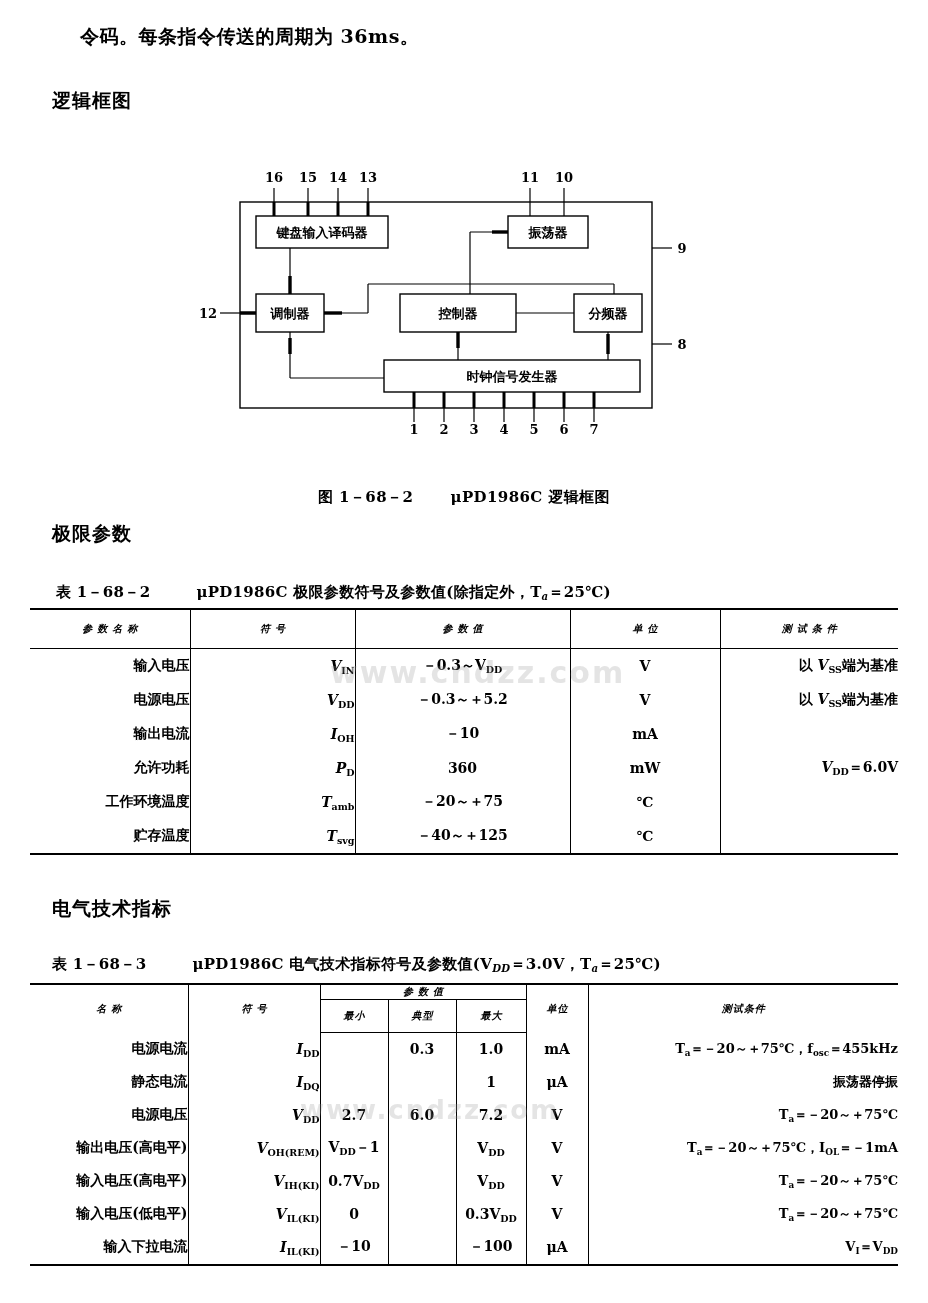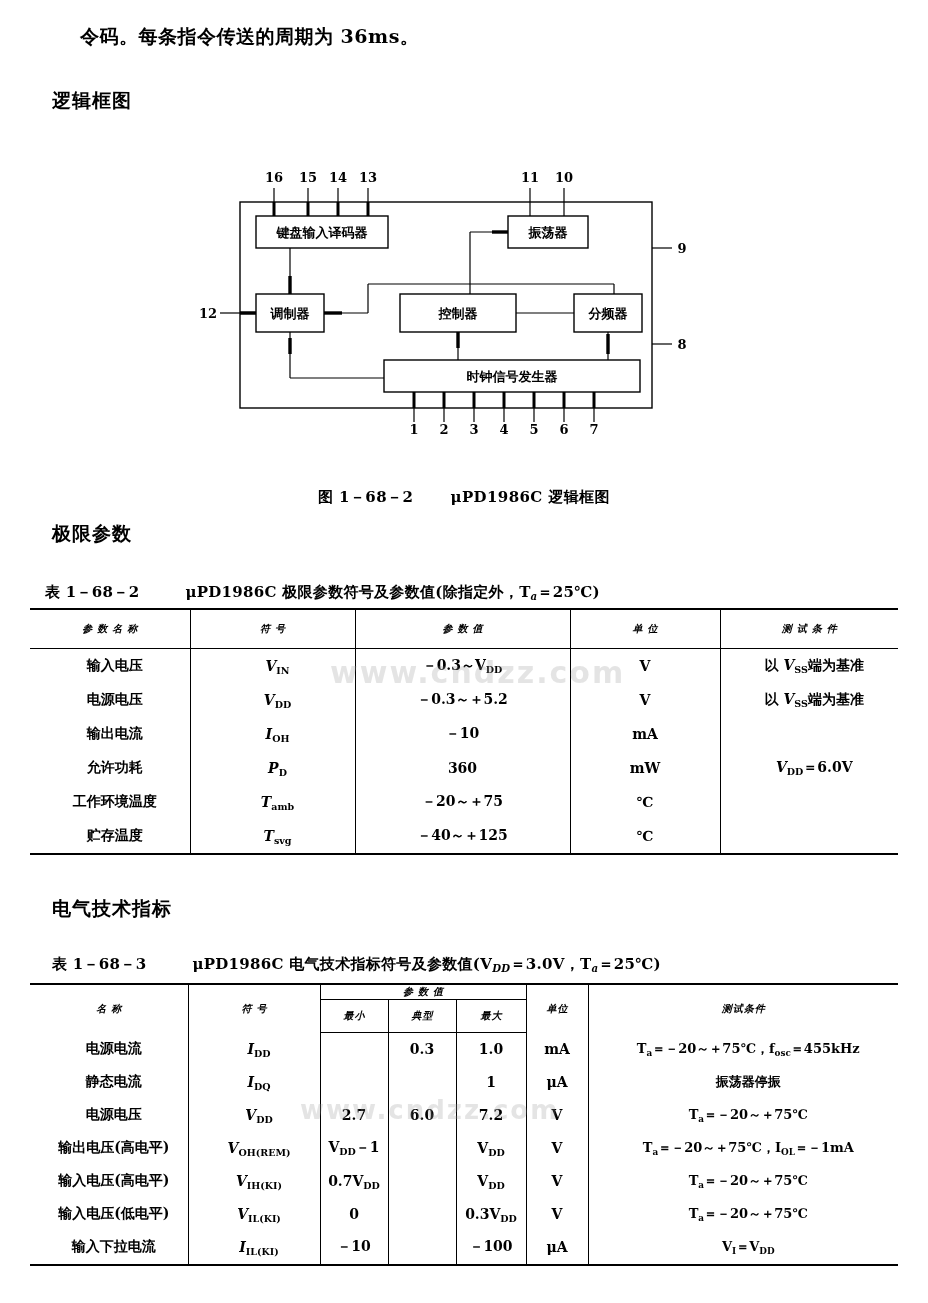--- a/index.html
+++ b/index.html
@@ -92,21 +92,21 @@
   }
   .hd-cell {
     text-align: center;
     letter-spacing: 5px;
     text-indent: 5px;
     font-weight: 700;
     font-size: 10px;
     font-style: italic;
   }
   .hd-cell.tight { letter-spacing: 1px; text-indent: 1px; }
-  .c-left   { text-align: center;  padding-left: 10px !important; margin-top: 36px; }
+  .c-left   { text-align: right;  padding-left: 10px !important; margin-top: 36px; }
   .c-center { text-align: center; }
 
   
   .rule-top    { border-top: 2px solid #000; }
   .rule-bottom { border-bottom: 2px solid #000; }
   .rule-thin   { border-bottom: 1px solid #000; }
   .vline-r     { border-right: 1px solid #000; }
 
   sub { font-size: 0.68em; vertical-align: baseline; position: relative; top: 0.33em; }
   .it { font-style: italic; }
@@ -306,21 +306,21 @@
   </div>
 
   <div class="fig-caption" style="top:488px;">
     <span>图 1－68－2</span>
     <span style="display:inline-block;width:26px;"></span>
     <span>μPD1986C 逻辑框图</span>
   </div>
 
   <div class="section-head" style="left:52px; top:521px;">极限参数</div>
 
-  <div class="tbl-caption" style="left:45px; top:583px;">
+  <div class="tbl-caption" style="left:56px; top:583px;">
     <span class="num">表 1－68－2</span><span>μPD1986C 极限参数符号及参数值(除指定外，T</span><span class="it" style="font-style:italic;"><sub>a</sub></span><span>＝25℃)</span>
   </div>
 
   <table class="dt" id="table1" style="left:30px; top:608px; width:868px;">
     <colgroup>
       <col style="width:160px">
       <col style="width:165px">
       <col style="width:215px">
       <col style="width:150px">
       <col style="width:178px">

